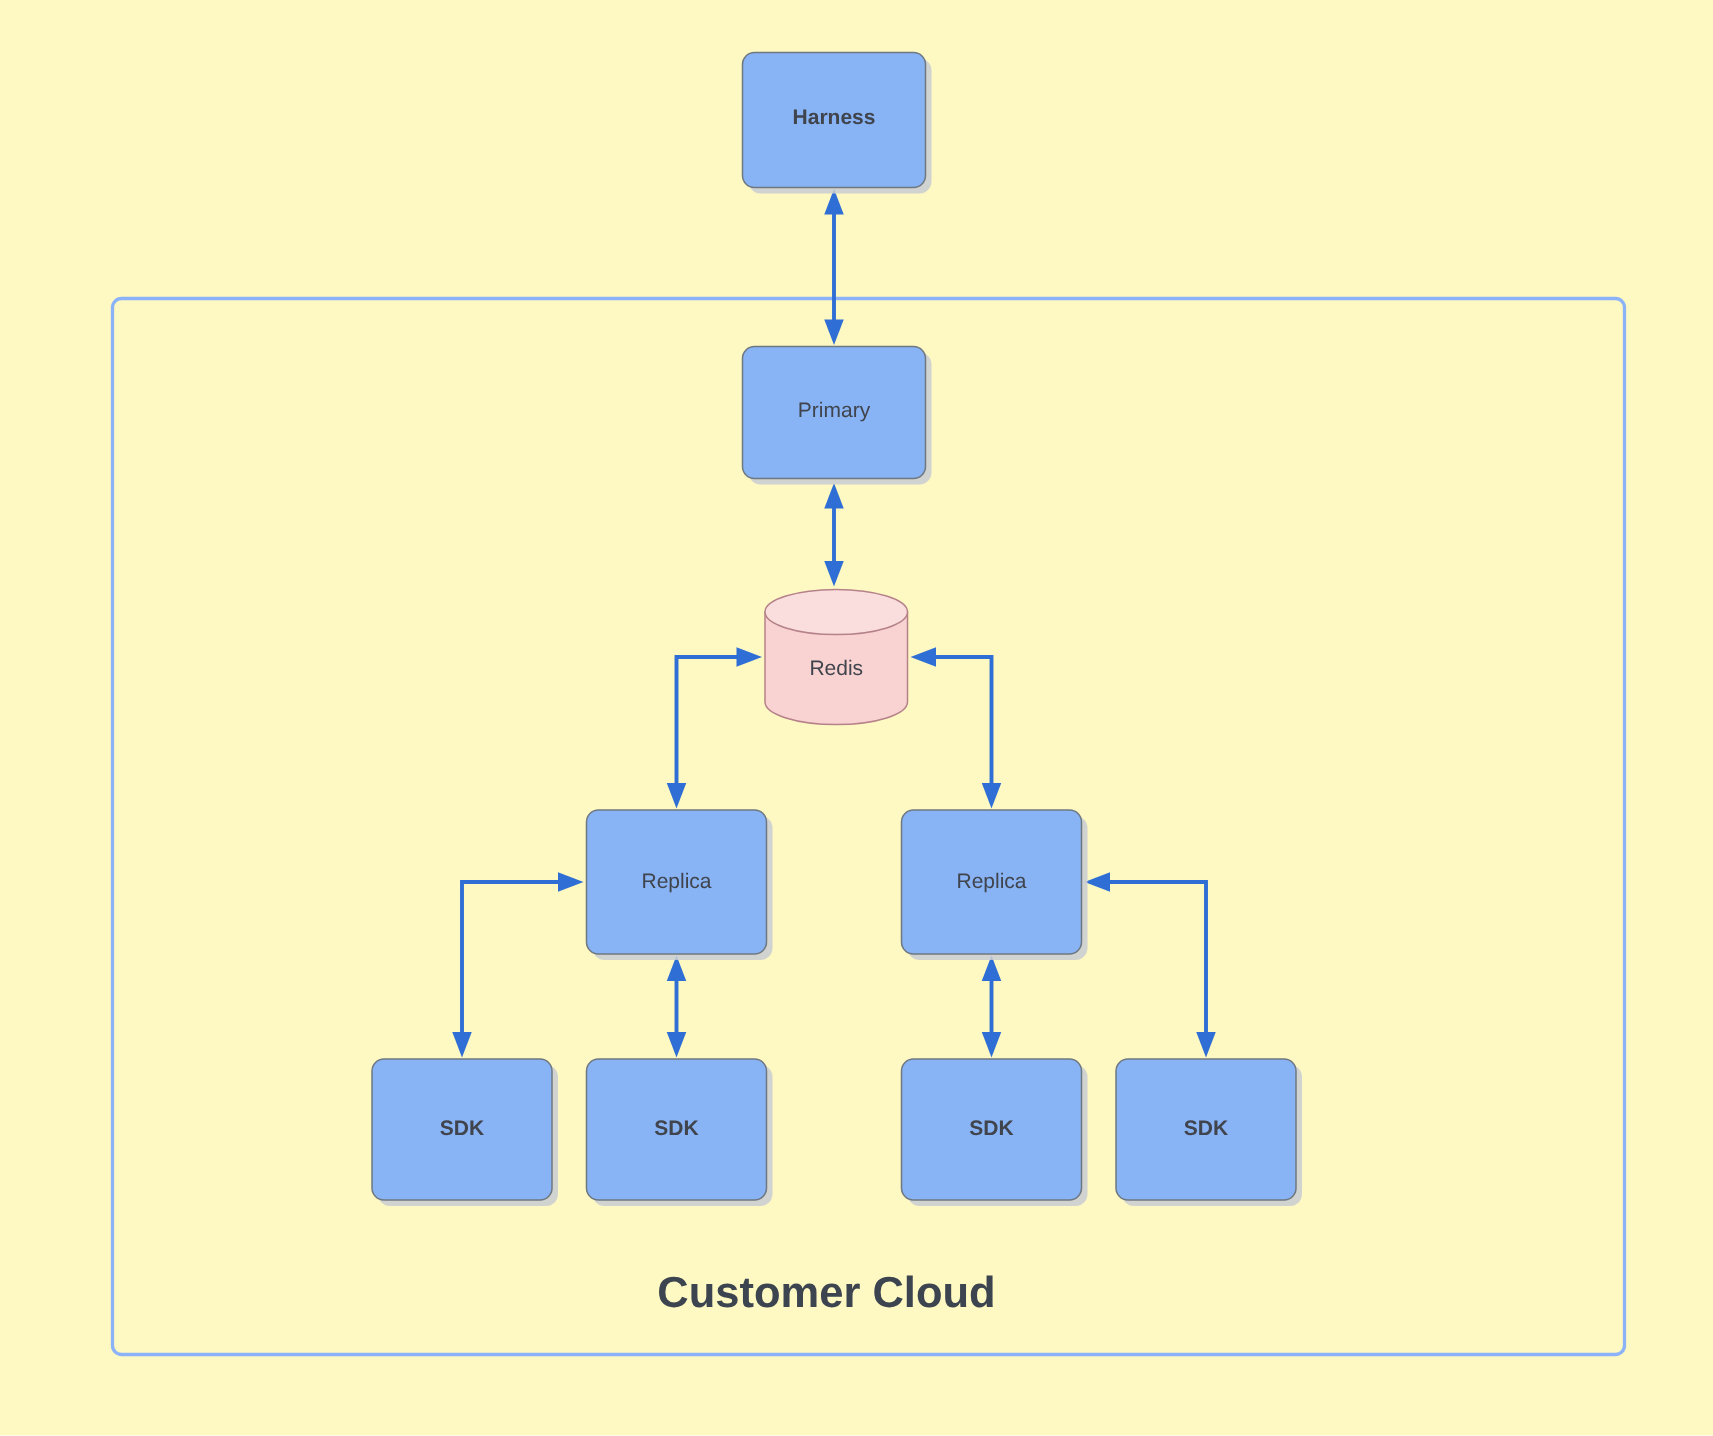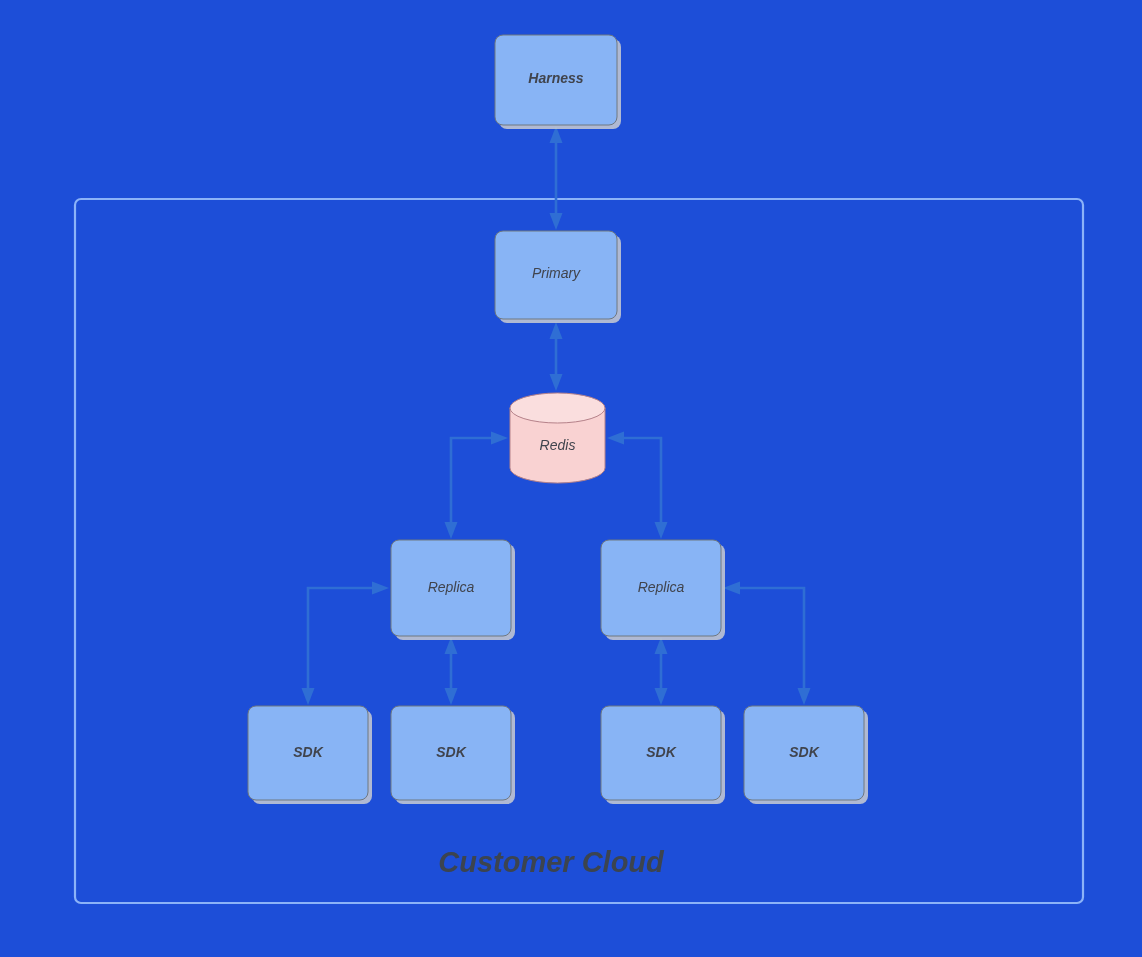--- a/index.html
+++ b/index.html
@@ -8,23 +8,22 @@
     padding: 0;
     background: #ffffff;
   }
   body {
     font-family: "Liberation Sans", sans-serif;
   }
   #canvas {
     position: relative;
     width: 1142px;
     height: 957px;
-    background: #1d4ed8;
+    background: #fef9c3;
     overflow: hidden;
-    font-style: italic;
   }
   #diagram-svg {
     position: absolute;
     top: 0;
     left: 0;
     width: 1142px;
     height: 957px;
     display: block;
   }
   .node-box {

